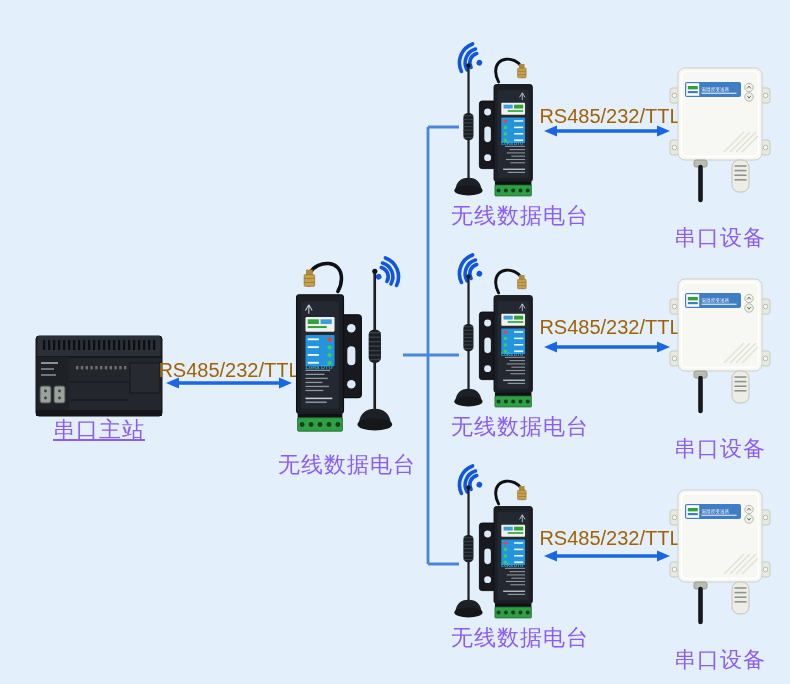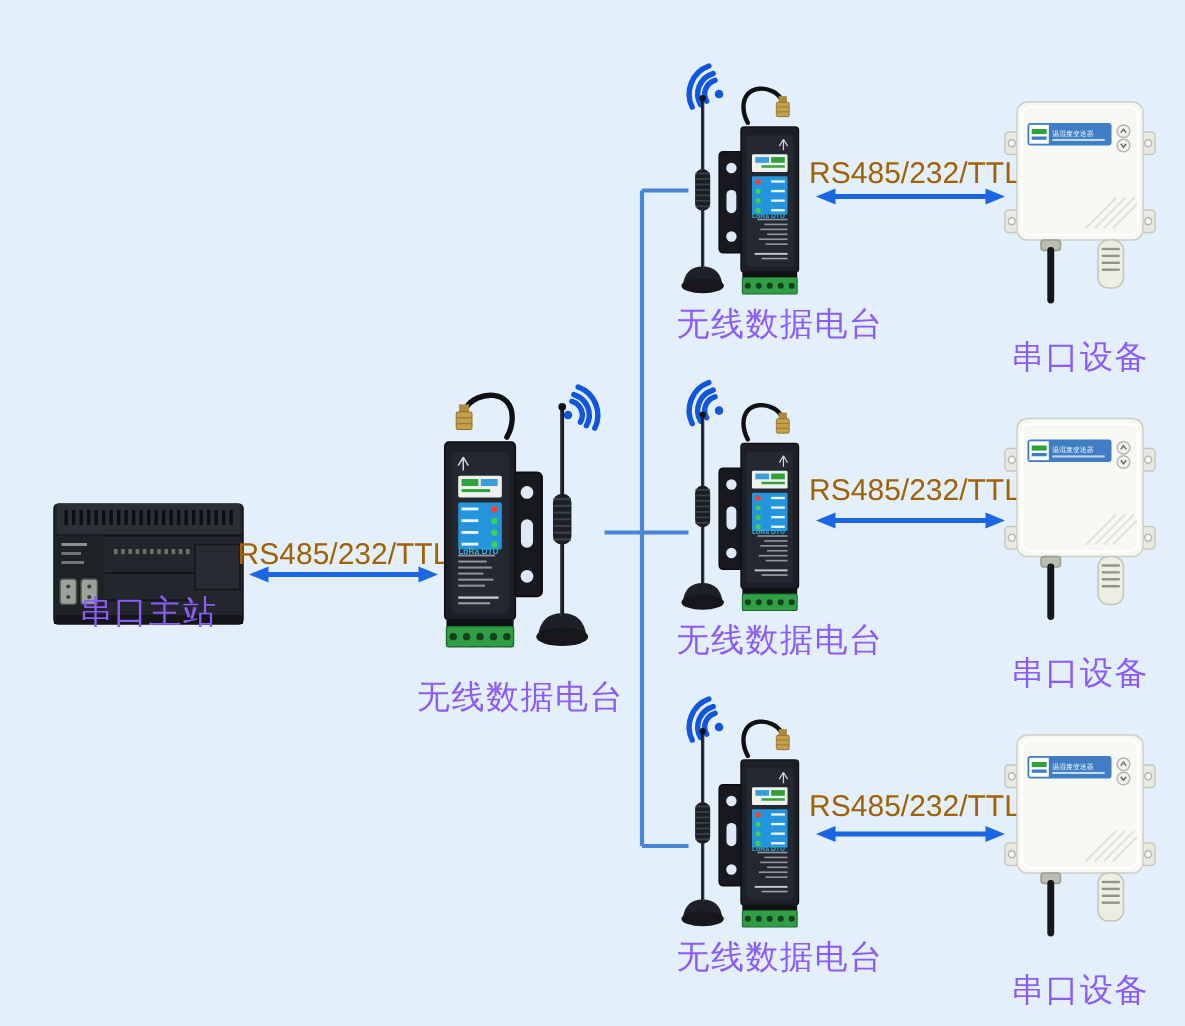--- a/index.html
+++ b/index.html
@@ -11,21 +11,21 @@
   .link-label{font-size:20px;font-weight:400;letter-spacing:0;color:#a16207;}
   #overlay{position:absolute;left:0;top:0;pointer-events:none;}
   .row{position:absolute;left:440px;width:350px;height:215px;}
   .row .wifi{left:8px;top:4px;width:38px;height:46px;}
   .row .radio-slot{left:12px;top:18px;width:84px;height:170px;}
   .row .radio-label{left:-12px;top:173px;width:184px;}
   .row .row-link{left:95px;top:74px;width:150px;}
   .row .sensor-slot{left:228px;top:30px;width:104px;height:150px;}
   .row .sensor-label{left:225px;top:173px;width:110px;margin-top:22px;}
   .master-slot{left:34px;top:330px;width:130px;height:92px;}
-  .master-label{left:28px;top:395px;width:142px;}
+  .master-label{left:28px;top:417px;width:142px;text-decoration:underline;}
   .center-wifi{left:372px;top:248px;width:38px;height:46px;}
   .center-radio{left:292px;top:250px;width:103px;height:208px;}
   .center-radio-label{left:262px;top:452px;width:170px;}
   .left-link{left:156px;top:358px;width:146px;}
 </style>
 </head>
 <body>
 
 <div class="canvas">
 

